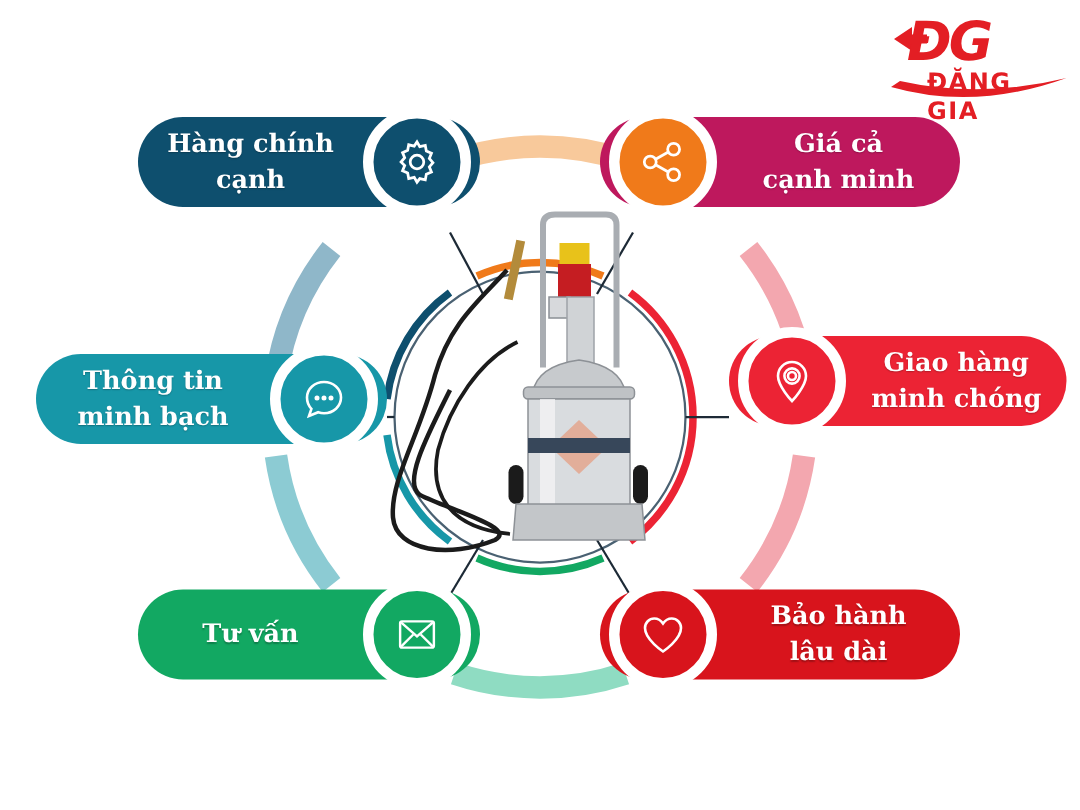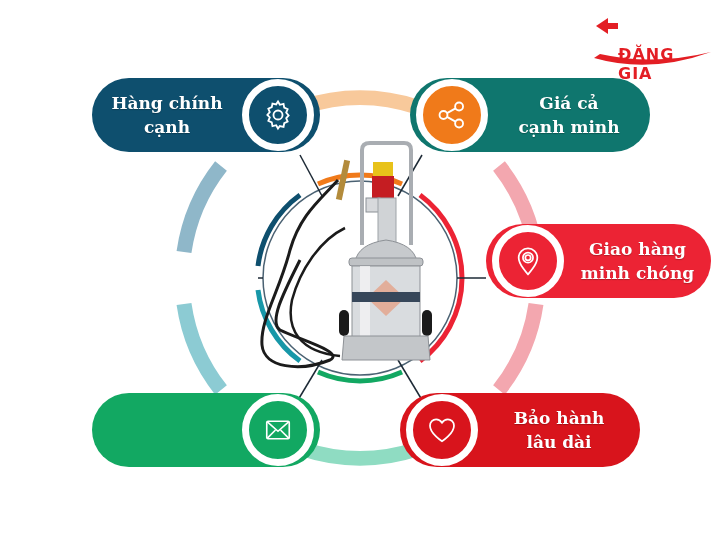--- a/index.html
+++ b/index.html
@@ -1,19 +1,19 @@
 <!DOCTYPE html>
 <html><head>
 <meta charset="utf-8">
 <style>
   html, body { margin:0; padding:0; }
   body { width:720px; height:540px; background:#ffffff; position:relative; overflow:hidden; font-family:"DejaVu Serif","Liberation Serif",serif; }
   .stage { position:absolute; left:0; top:0; width:720px; height:540px; }
   svg.bg { position:absolute; left:0; top:0; }
-  .pill { position:absolute; height:74px; border-radius:42px; display:flex; align-items:center; box-sizing:border-box; }
+  .pill { position:absolute; height:60px; border-radius:42px; display:flex; align-items:center; box-sizing:border-box; }
   .pill .txt { color:#fff; font-weight:bold; font-size:17px; line-height:24px; text-align:center; flex:1; text-shadow:0 1px 1px rgba(0,0,0,0.25); }
   .pill .txt span { display:block; }
   .icon-ring { width:72px; height:72px; border-radius:50%; border:7px solid #fff; box-sizing:border-box; display:flex; align-items:center; justify-content:center; flex:0 0 auto; }
   .logo { position:absolute; left:590px; top:8px; width:125px; height:62px; }
   .logo-letters { position:absolute; left:14px; top:0px; font-family:"DejaVu Sans","Liberation Sans",sans-serif; font-style:italic; font-weight:bold; font-size:36px; color:#e31e24; letter-spacing:-2px; }
   .logo-sub { position:absolute; left:28px; top:37px; font-family:"DejaVu Sans","Liberation Sans",sans-serif; font-weight:bold; font-size:16px; color:#e31e24; letter-spacing:1px; }
 </style>
 </head>
 <body>
 
@@ -77,69 +77,85 @@
 
       <path d="M 344 336 L 428 336 L 430 360 L 342 360 Z" fill="#c3c6c9" stroke="#8d9196"></path>
     </g>
   </svg>
 
   <div class="logo">
     <svg width="125" height="62" viewBox="0 0 125 62" style="position:absolute;left:0;top:0;">
       <path d="M 4 50 Q 60 66 121 44 Q 64 58 10 46 Z" fill="#e31e24"></path>
       <path d="M 6 18 L 18 10 L 18 15 L 28 15 L 28 21 L 18 21 L 18 26 Z" fill="#e31e24"></path>
     </svg>
+    <div class="logo-letters">ĐG</div>
     <div class="logo-sub">ĐẶNG GIA</div>
   </div>
 
   <div class="pill" style="left:92px; top:78px; width:228px; background:#0e4f6e; padding-right:6px;">
     <div class="txt">
       <span>Hàng chính</span>
         <span>cạnh</span>
     </div>
     <div class="icon-ring" style="background:#0e4f6e;">
       <svg width="34" height="34" viewBox="0 0 24 24" fill="none" stroke="#fff" stroke-width="1.3">
         <circle cx="12" cy="12" r="3.2"></circle>
         <path d="M12 2.5l1.3 2.3 2.6-.6.5 2.6 2.4 1.1-1 2.4 1.7 2-1.7 2 1 2.4-2.4 1.1-.5 2.6-2.6-.6L12 21.5l-1.3-2.3-2.6.6-.5-2.6-2.4-1.1 1-2.4L4.5 12l1.7-2-1-2.4 2.4-1.1.5-2.6 2.6.6z"></path>
       </svg>
     </div>
   </div>
 
-  <div class="pill" style="left:410px; top:78px; width:240px; background:#0f766e; padding-left:6px;justify-content:flex-end;">
+  <div class="pill" style="left:400px; top:78px; width:240px; background:#be185d; padding-left:6px;justify-content:flex-end;">
     <div class="icon-ring" style="background:#f07a1a;">
       <svg width="34" height="34" viewBox="0 0 24 24" fill="none" stroke="#fff" stroke-width="1.3">
         <circle cx="17" cy="6" r="2.8"></circle>
           <circle cx="6" cy="12" r="2.8"></circle>
           <circle cx="17" cy="18" r="2.8"></circle>
         <line x1="8.5" y1="10.7" x2="14.5" y2="7.3"></line>
           <line x1="8.5" y1="13.3" x2="14.5" y2="16.7"></line>
       </svg>
     </div>
     <div class="txt">
       <span>Giá cả</span>
         <span>cạnh minh</span>
     </div>
   </div>
 
+  <div class="pill" style="left:24px; top:236px; width:234px; background:#1797a8; padding-right:6px;">
+    <div class="txt">
+      <span>Thông tin</span>
+        <span>minh bạch</span>
+    </div>
+    <div class="icon-ring" style="background:#1797a8;">
+      <svg width="32" height="32" viewBox="0 0 24 24" fill="none" stroke="#fff" stroke-width="1.3">
+        <path d="M12 3.5c4.7 0 8.5 3.4 8.5 7.8s-3.8 7.8-8.5 7.8c-1 0-2-.2-2.9-.5L4.5 20.5l1.2-3.6C4.3 15.5 3.5 13.5 3.5 11.3 3.5 6.9 7.3 3.5 12 3.5z"></path>
+        <circle cx="8.5" cy="11.5" r=".6" fill="#fff"></circle>
+          <circle cx="12" cy="11.5" r=".6" fill="#fff"></circle>
+          <circle cx="15.5" cy="11.5" r=".6" fill="#fff"></circle>
+      </svg>
+    </div>
+  </div>
 
   <div class="pill" style="left:486px; top:224px; width:225px; background:#ec2334; padding-left:6px;">
     <div class="icon-ring" style="background:#ec2334;">
       <svg width="32" height="34" viewBox="0 0 24 24" fill="none" stroke="#fff" stroke-width="1.3">
         <path d="M12 22s-7-7.3-7-12.5a7 7 0 0 1 14 0C19 14.7 12 22 12 22z"></path>
         <circle cx="12" cy="9.5" r="3.8"></circle>
           <circle cx="12" cy="9.5" r="2"></circle>
       </svg>
     </div>
     <div class="txt">
       <span>Giao hàng</span>
         <span>minh chóng</span>
     </div>
   </div>
 
   <div class="pill" style="left:92px; top:393px; width:228px; background:#12a862; padding-right:6px;">
     <div class="txt">
+      <span>Tư vấn</span>
     </div>
     <div class="icon-ring" style="background:#12a862;">
       <svg width="34" height="30" viewBox="0 0 24 24" fill="none" stroke="#fff" stroke-width="1.3">
         <rect x="3" y="5" width="18" height="14" rx="1"></rect>
         <path d="M3.5 5.5L12 13l8.5-7.5"></path>
           <path d="M3.5 18.5l6.5-6.5"></path>
           <path d="M20.5 18.5L14 12"></path>
       </svg>
     </div>
   </div>

